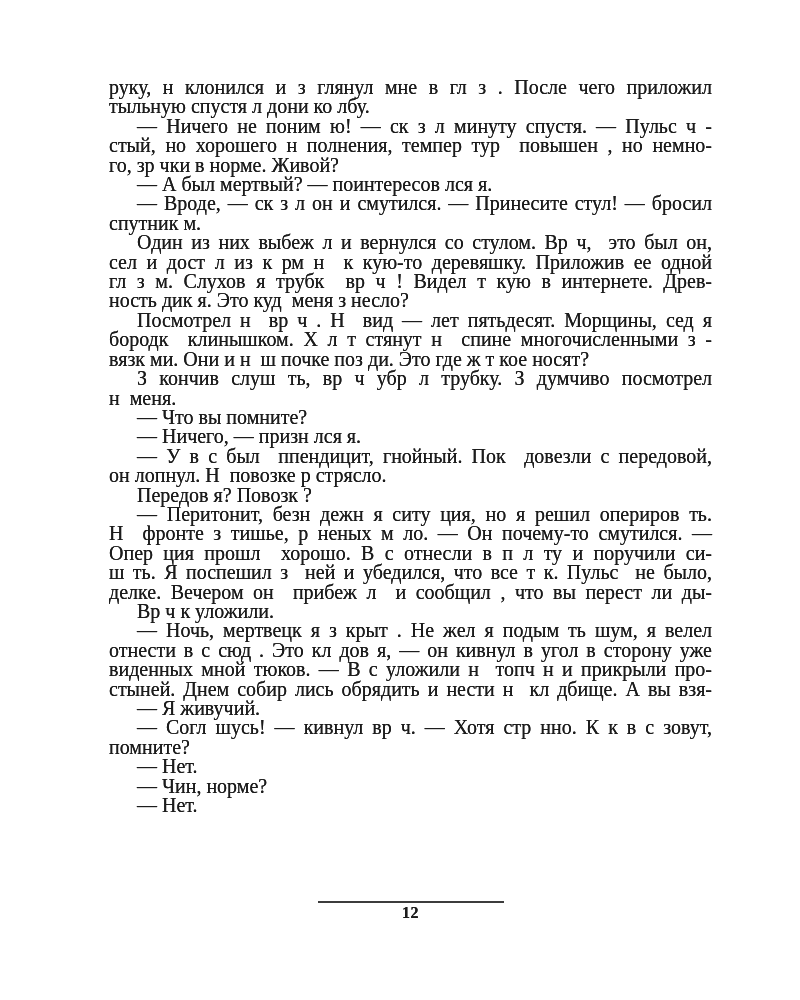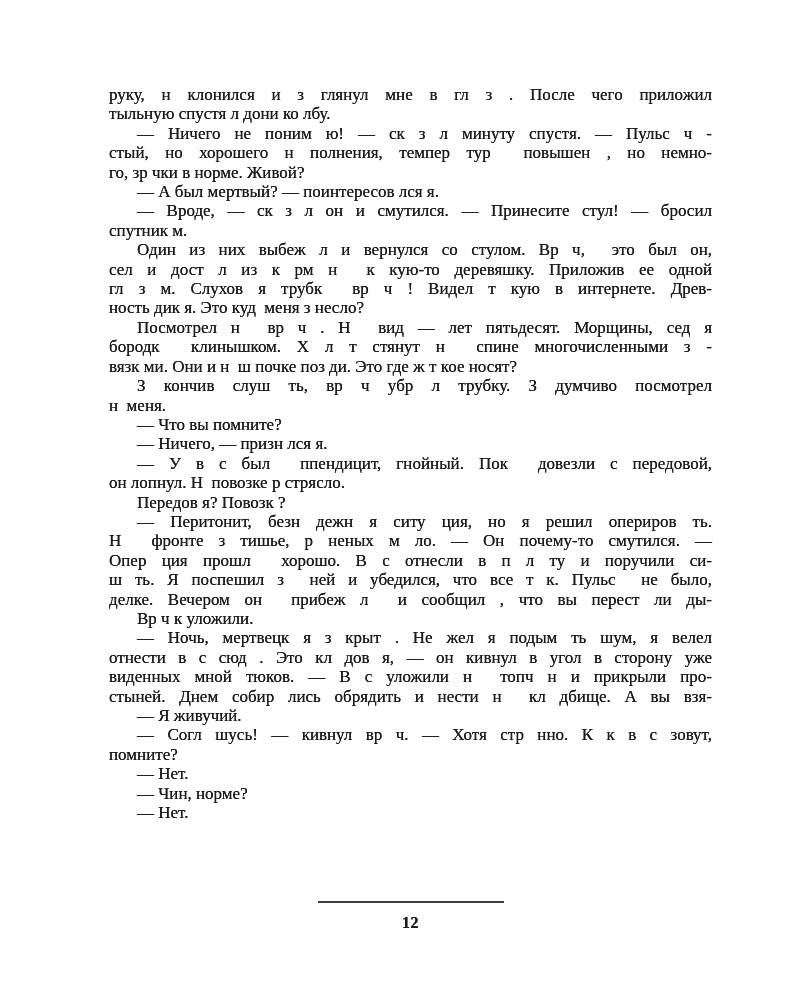--- a/index.html
+++ b/index.html
@@ -14,23 +14,23 @@
     position: relative;
     width: 800px;
     height: 1000px;
     background: #ffffff;
     color: #1c1c1c;
     font-family: "Liberation Serif", "DejaVu Serif", serif;
   }
   .text-block {
     position: absolute;
     left: 109px;
-    top: 85px;
+    top: 78px;
     width: 603px;
-    font-size: 17px;
+    font-size: 20px;
     line-height: 19.4px;
     text-shadow: 0 0 0.4px currentColor; 
   }
   .line { min-height: 19.4px; }
   .line.j {
     text-align: justify;
     text-align-last: justify;
   }
   .line.i { text-indent: 28px; }
   .footer {
@@ -42,21 +42,21 @@
   .rule {
     width: 186px;
     height: 2px;
     background: #3c3c3c;
     margin: 0 auto;
   }
   .pagenum {
     text-align: center;
     font-weight: bold;
     font-size: 16px;
-    margin-top: 11px;
+    margin-top: 1px;
     letter-spacing: 0.5px;
     color: #1c1c1c;
     text-shadow: 0 0 0.4px currentColor;
   }
 </style>
 </head>
 <body>
 
 <div class="page">
   <div class="text-block">

